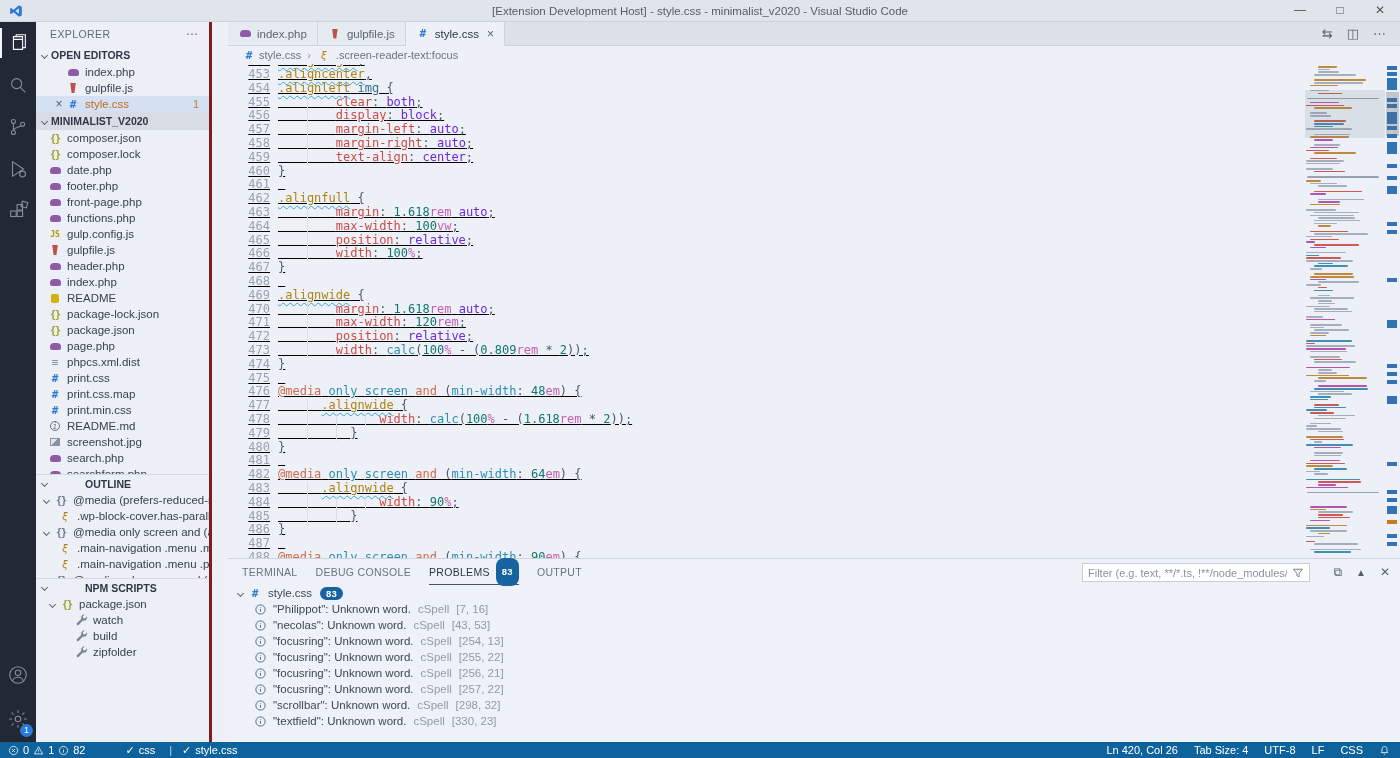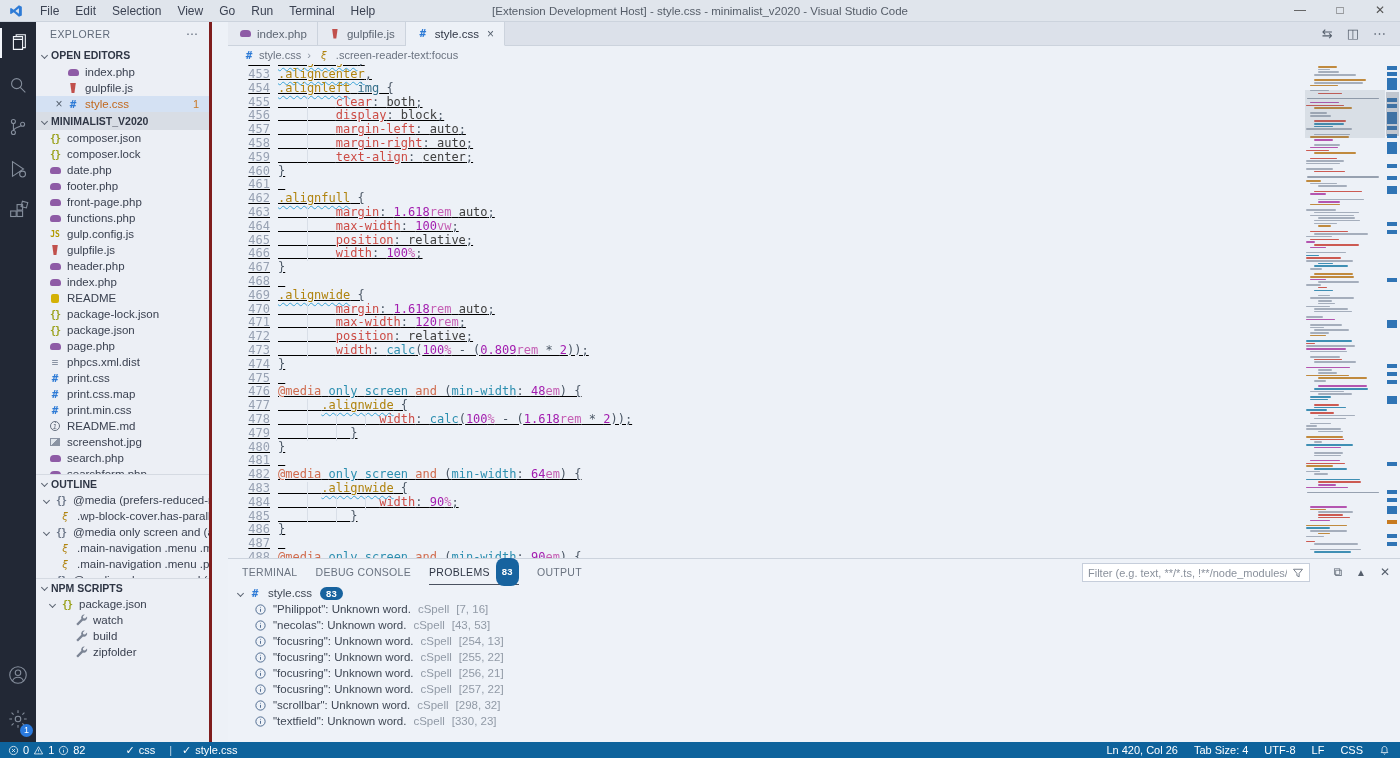--- a/index.html
+++ b/index.html
@@ -22,21 +22,21 @@
   .ab-bottom { margin-top:auto; }
   .ab-badge { position:absolute; right:3px; bottom:5px; min-width:13px; height:13px; border-radius:7px; background:#2a7ade; color:#fff; font-size:9px; line-height:13px; text-align:center; padding:0 3px;}
 
   
   .sidebar { position:absolute; left:36px; top:22px; width:176px; height:720px; background:#eceff5; border-right:3px solid #7f1d1d; font-size:11.5px; color:#3a4150; overflow:hidden;}
   .sb-title { height:24px; line-height:24px; padding-left:14px; font-size:10.5px; letter-spacing:.4px; color:#616b7a; display:flex; align-items:center;}
   .sb-title .dots { margin-left:auto; margin-right:10px; color:#616b7a; letter-spacing:1px; font-size:12px;}
   .sec-h { height:18px; display:flex; align-items:center; font-weight:bold; font-size:10.5px; color:#2f3645; padding-left:4px; }
   .sec-h .cv { margin:0 4px 0 2px; }
   .sec-h.shaded { background:#d8dde5; }
-  .sec-h.bordered { border-top:1px solid #d5dae2; }
+  .sec-h.bordered { border-top:1px solid #d5dae2;gap:34px; }
   .row { height:16px; display:flex; align-items:center; white-space:nowrap; cursor:default; }
   .row.sel { background:#d4e1f3; }
   .row .lbl { margin-left:5px; }
   .row .lbl.orange { color:#c2691d; }
   .row .badge-txt { margin-left:auto; margin-right:10px; color:#c97a28; font-size:11px; }
   .row .closex { width:14px; text-align:center; color:#55606e; font-size:12px; }
   .clipbox { overflow:hidden; }
 
   
   .fi { display:inline-flex; align-items:center; justify-content:center; width:14px; height:12px; flex:none; font-family:"DejaVu Sans Mono",monospace; }
@@ -68,22 +68,22 @@
   
   .editor { position:absolute; left:0; top:42px; right:0; height:494px; background:#edf1f7; overflow:hidden; }
   .code-area { position:absolute; left:0; top:-9.8px; right:95px; font-family:"DejaVu Sans Mono",monospace; font-size:12px; line-height:13.8px; white-space:pre;text-decoration:underline; }
   .cl { display:flex; height:13.8px; }
   .cl .ln { width:42px; text-align:right; color:#98a2b3; flex:none; }
   .cl .code { margin-left:8px; position:relative; color:#4c5866; }
   .cl .code .g { position:absolute; top:0; bottom:0; border-left:1px solid #d9dfe8; }
   .tk-selu { color:#b0830e; text-decoration:underline wavy #3aa3d6 1px; text-underline-offset:2.5px; }
   .tk-tag { color:#356f8a; }
   .tk-prop { color:#cc4b45; }
-  .tk-val { color:#404040; }
-  .tk-num { color:#a21caf; }
+  .tk-val { color:#6d28d9; }
+  .tk-num { color:#0f766e; }
   .tk-unit { color:#c55fb4; }
   .tk-pun { color:#4c5866; }
   .tk-at { color:#d06c4f; }
   .tk-med { color:#2d8fb0; }
   .tk-fn { color:#2d8fb0; }
 
   .minimap { position:absolute; top:0; right:15px; width:80px; height:494px; overflow:hidden; }
   .minimap .mrow { position:absolute; height:1.5px; border-radius:1px; }
   .mm-slider { position:absolute; right:15px; top:26px; width:80px; height:48px; background:rgba(96,112,130,.14); }
   .ruler { position:absolute; top:0; right:0; width:15px; height:494px; }
@@ -118,30 +118,20 @@
   .sb-right .sb-item { margin-right:0; margin-left:16px; }
   .statusbar svg { width:11px; height:11px; stroke:#fff; fill:none; stroke-width:1.1; }
 </style>
 </head>
 <body>
 
 <div class="titlebar">
   <svg class="vs-logo" viewBox="0 0 24 24">
       <path fill="#2e7bd6" d="M17 2 8 10 3.5 6.7 2 7.5v9L3.5 17.3 8 14l9 8 5-2.5v-15L17 2zm0 5.2v9.6L11 12l6-4.8z"></path>
     </svg>
-  <div id="menus" style="display:flex;z-index:2;">
-      <span class="menu-item">File</span>
-      <span class="menu-item">Edit</span>
-      <span class="menu-item">Selection</span>
-      <span class="menu-item">View</span>
-      <span class="menu-item">Go</span>
-      <span class="menu-item">Run</span>
-      <span class="menu-item">Terminal</span>
-      <span class="menu-item">Help</span>
-    </div>
   <span class="tb-title">[Extension Development Host] - style.css - minimalist_v2020 - Visual Studio Code</span>
   <div class="win-controls">
     <span class="win-btn">—</span>
     <span class="win-btn">□</span>
     <span class="win-btn">✕</span>
   </div>
 </div>
 
 <div class="activitybar">
   <div class="ab-item active">

